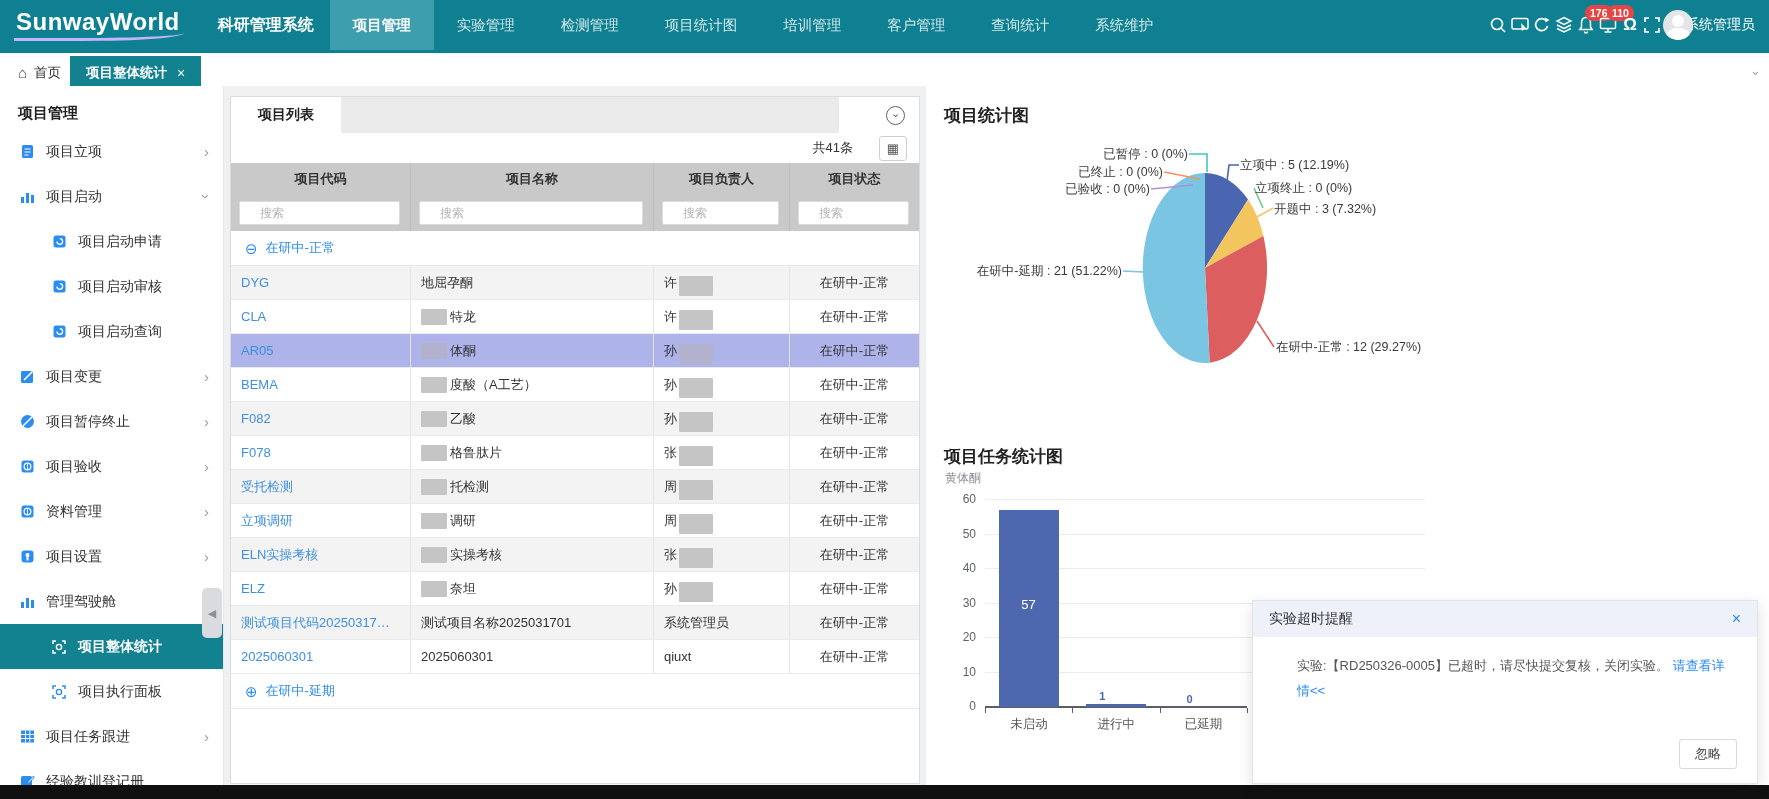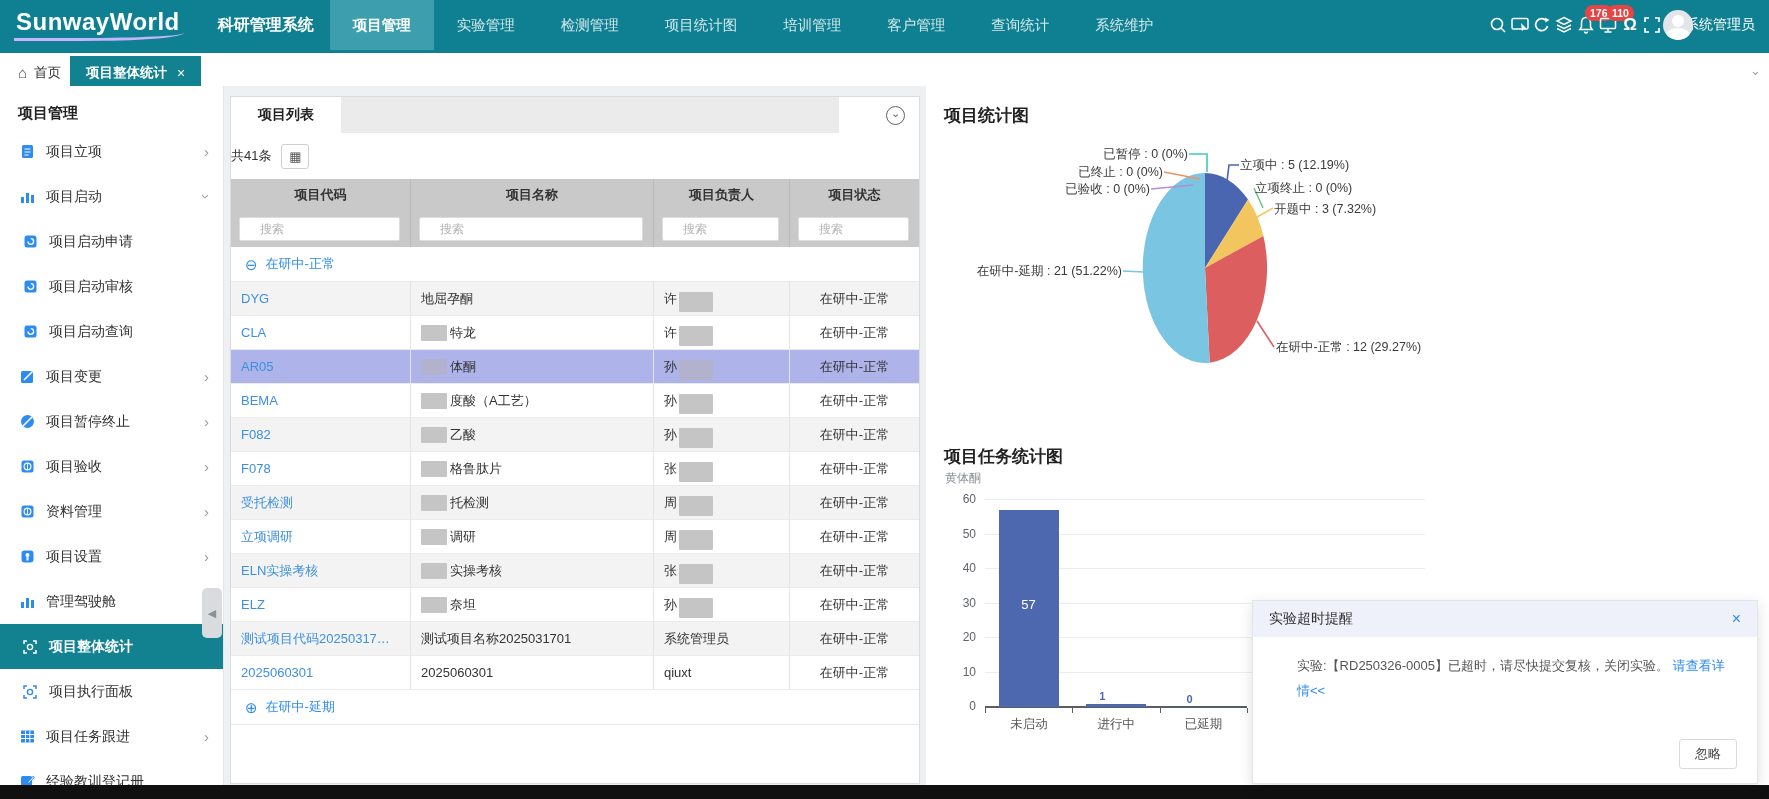--- a/index.html
+++ b/index.html
@@ -30,36 +30,36 @@
   .home-glyph{font-size:15px;color:#444;}
   .tab-active{position:absolute;left:70px;top:3px;height:33px;display:flex;align-items:center;gap:10px;padding:0 16px;
     background:#128291;color:#fff;font-size:13.5px;font-weight:bold;}
   .tab-close{font-weight:normal;font-size:14px;cursor:pointer;}
   .tabbar-chevron{position:absolute;right:8px;top:10px;color:#9aa0a6;font-size:13px;}
   
   .sidebar{position:absolute;left:0;top:86px;width:224px;height:699px;background:#fff;border-right:1px solid #e4e6e8;box-sizing:border-box;overflow:hidden;}
   .sb-title{font-size:15px;font-weight:bold;color:#222;padding:18px 0 6px 18px;}
   .sb-item{position:relative;height:45px;display:flex;align-items:center;font-size:14px;color:#333;cursor:pointer;}
   .sb-item.l1{padding-left:18px;}
-  .sb-item.l2{padding-left:21px;}
+  .sb-item.l2{padding-left:50px;}
   .sb-icon{width:18px;height:18px;margin-right:10px;flex:0 0 auto;display:flex;align-items:center;justify-content:center;}
   .sb-chev{position:absolute;right:14px;color:#9a9a9a;font-size:15px;}
   .sb-chev.down{transform:rotate(90deg);}
   .sb-item.active{background:#128291;color:#fff;font-weight:bold;}
   .sb-handle{position:absolute;left:202px;top:588px;width:20px;height:50px;background:#d9dbdf;border-radius:5px;
     display:flex;align-items:center;justify-content:center;color:#8a8f96;font-size:11px;z-index:5;}
   
   .panel{position:absolute;left:230px;top:96px;width:690px;height:688px;background:#fff;border:1px solid #dcdcdc;box-sizing:border-box;}
   .panel-strip{position:relative;height:36px;background:#ebebeb;}
   .panel-tab{position:absolute;left:0;top:0;height:36px;width:110px;background:#fff;display:flex;align-items:center;justify-content:center;
     font-size:14px;font-weight:bold;color:#222;}
   .panel-strip-corner{position:absolute;right:0;top:0;height:36px;width:80px;background:#fff;display:flex;align-items:center;justify-content:flex-end;}
   .panel-collapse{width:19px;height:19px;border:1.5px solid #5f6368;border-radius:50%;display:flex;align-items:center;justify-content:center;
     color:#5f6368;font-size:11px;margin-right:14px;line-height:1;padding-bottom:3px;box-sizing:border-box;}
-  .panel-toolbar{height:46px;display:flex;align-items:center;gap:10px;padding-right:12px;}
+  .panel-toolbar{height:30px;display:flex;align-items:center;justify-content:flex-end;gap:26px;padding-right:12px;}
   .count-text{font-size:13px;color:#333;}
   .grid-btn{width:26px;height:23px;border:1px solid #cfcfcf;border-radius:3px;background:#fff;display:flex;align-items:center;justify-content:center;
     font-size:13px;color:#555;cursor:pointer;}
   .thead,.trow,.searchrow,.grouprow{display:grid;grid-template-columns:180px 243px 136px 129px;}
   .thead{background:#c9c9c9;height:32px;}
   .thead .hc{display:flex;align-items:center;justify-content:center;font-size:13px;font-weight:bold;color:#333;border-right:1px solid #bcbcbc;}
   .thead .hc:last-child{border-right:none;}
   .searchrow{background:#c9c9c9;height:36px;}
   .searchrow .sc{display:flex;align-items:center;padding:0 10px 0 8px;border-right:1px solid #bcbcbc;}
   .searchrow .sc:last-child{border-right:none;}

